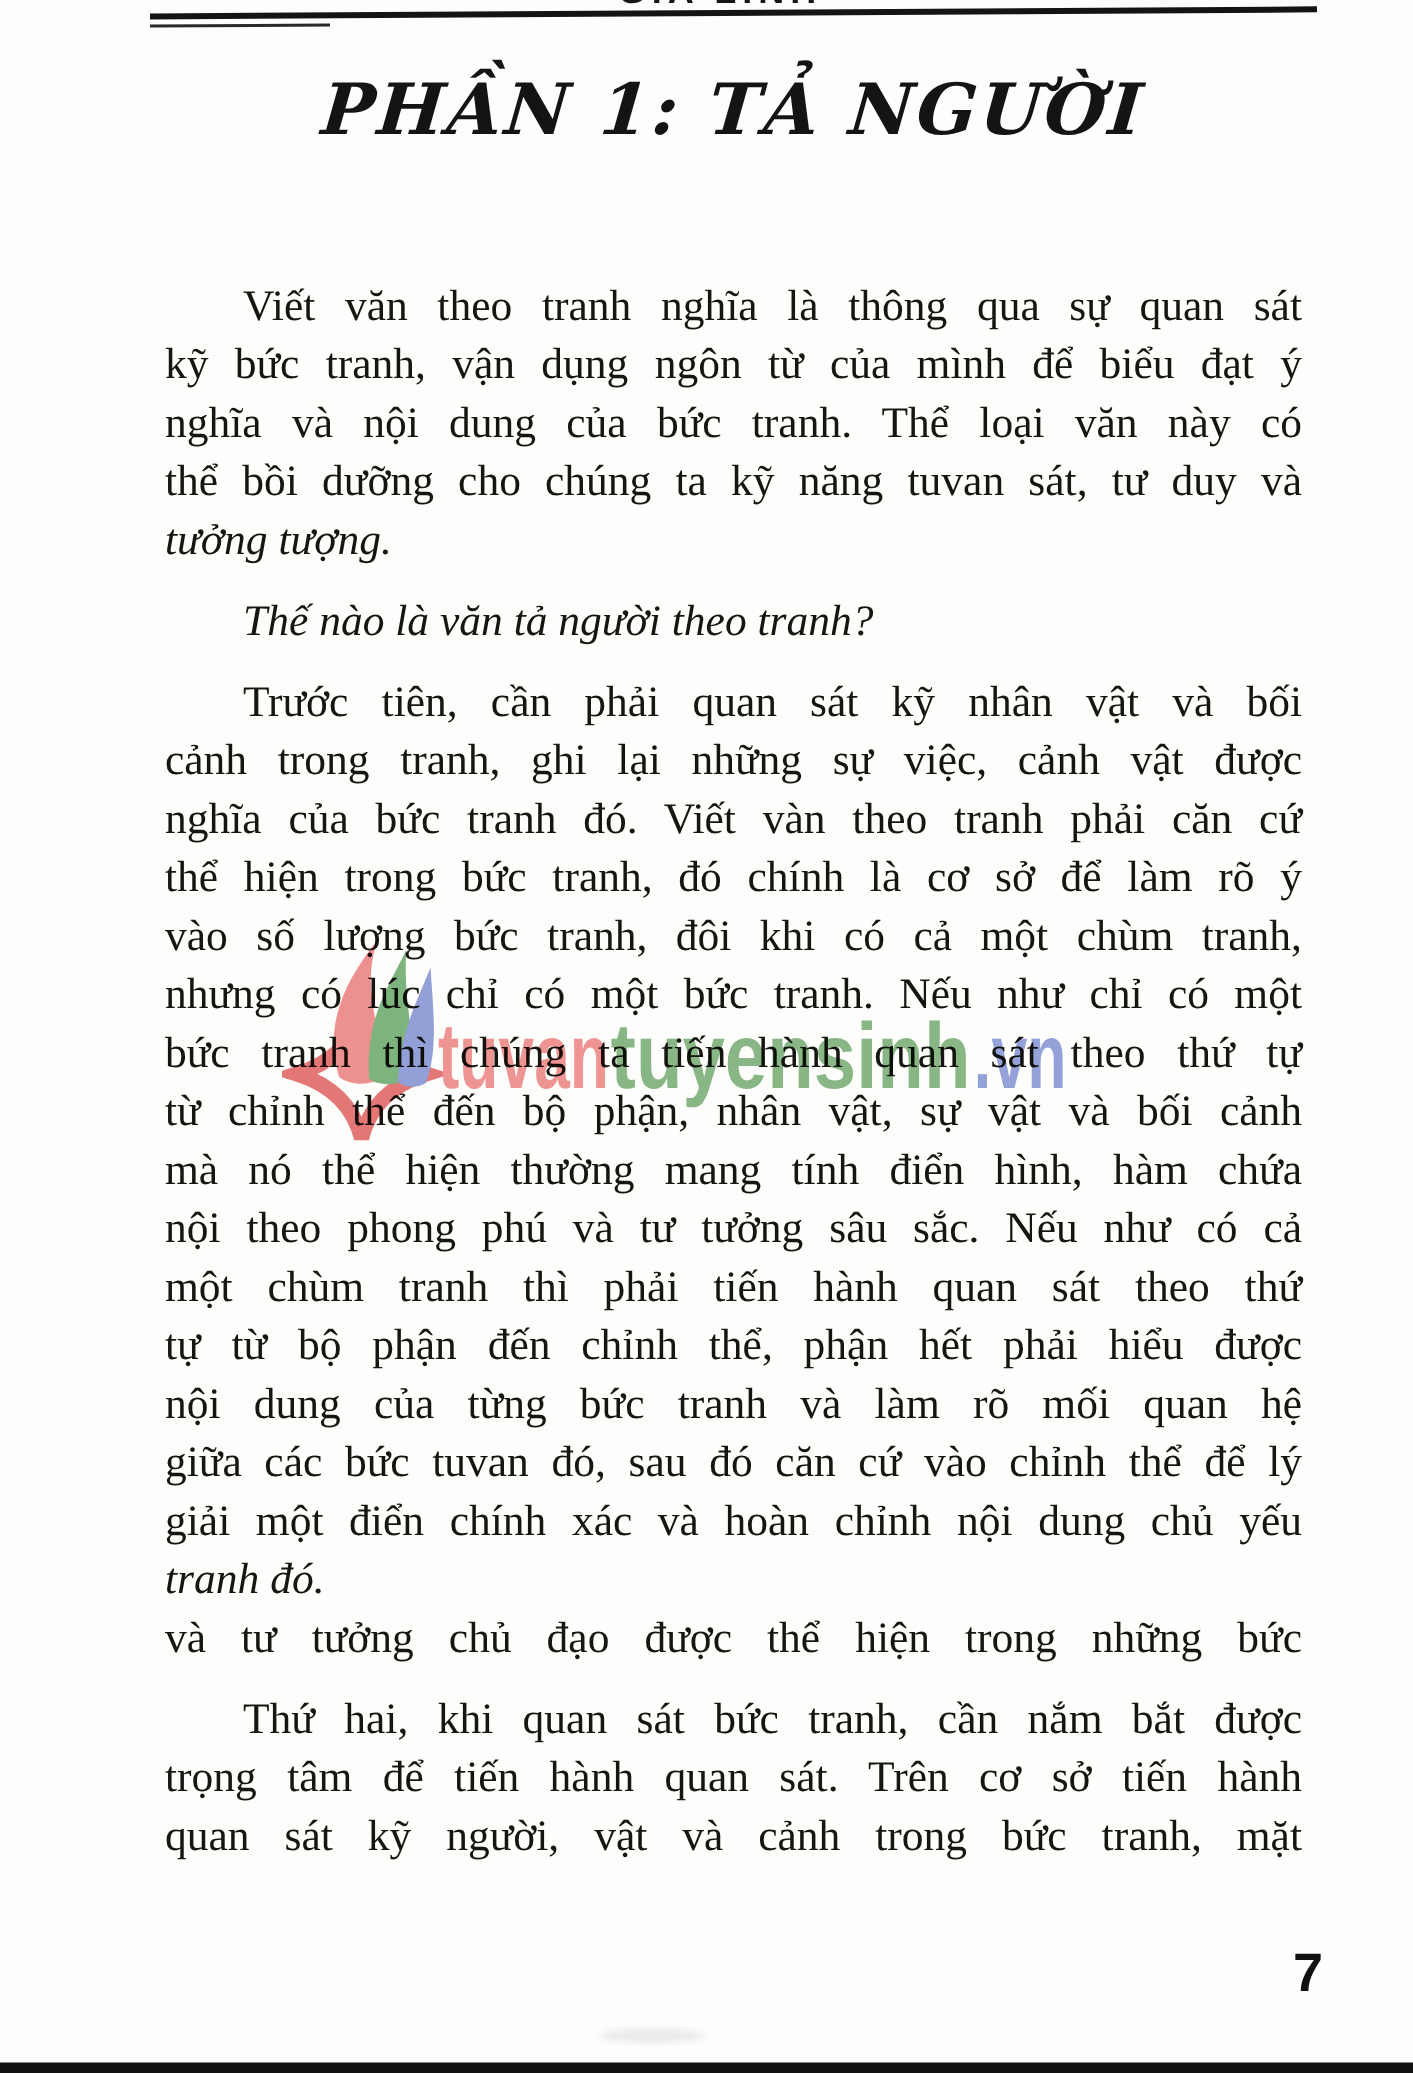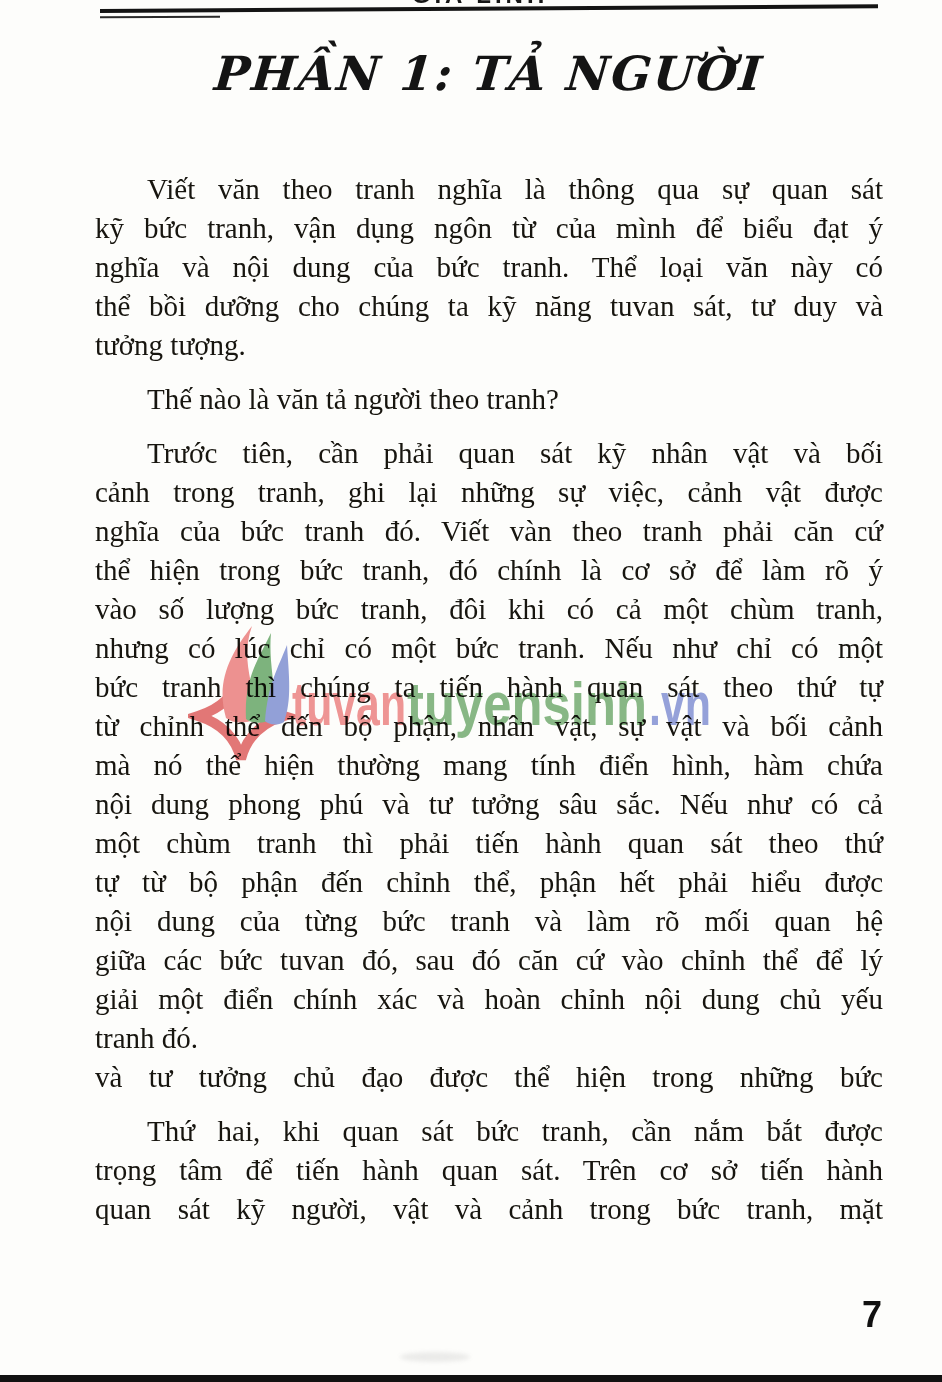--- a/index.html
+++ b/index.html
@@ -31,30 +31,30 @@
     font-family:"DejaVu Serif",serif;font-style:italic;font-weight:bold;
     font-size:47px;letter-spacing:2px;color:#141414;
     transform:skewX(-5deg);
     white-space:nowrap;
   }
   
   .body-text{
     position:absolute;left:95px;top:170px;width:788px;
     font-size:29px;line-height:39px;color:#17150f;
   }
-  .para{margin:0;}
+  .para{margin:15px;}
   .para + .para{margin-top:15px;}
   .line{
     text-align:justify;
     text-align-last:justify;
     -moz-text-align-last:justify;
     white-space:normal;
   }
   .line.first{text-indent:52px;}
-  .line.last{text-align-last:left;-moz-text-align-last:left;}
+  .line.last{text-align-last:left;font-style:italic;-moz-text-align-last:left;}
   
   .watermark{
     position:absolute;left:188px;top:618px;width:540px;height:205px;
     opacity:0.85;mix-blend-mode:multiply;pointer-events:none;
   }
   .wm-text{
     font-family:"Liberation Sans",sans-serif;font-weight:bold;font-size:62px;
   }
   
   .page-number{
@@ -101,21 +101,21 @@
     <div class="para">
       <div class="line first">Trước tiên, cần phải quan sát kỹ nhân vật và bối</div>
       <div class="line">cảnh trong tranh, ghi lại những sự việc, cảnh vật được</div>
       <div class="line">nghĩa của bức tranh đó. Viết vàn theo tranh phải căn cứ</div>
       <div class="line">thể hiện trong bức tranh, đó chính là cơ sở để làm rõ ý</div>
       <div class="line">vào số lượng bức tranh, đôi khi có cả một chùm tranh,</div>
       <div class="line">nhưng có lúc chỉ có một bức tranh. Nếu như chỉ có một</div>
       <div class="line">bức tranh thì chúng ta tiến hành quan sát theo thứ tự</div>
       <div class="line">từ chỉnh thể đến bộ phận, nhân vật, sự vật và bối cảnh</div>
       <div class="line">mà nó thể hiện thường mang tính điển hình, hàm chứa</div>
-      <div class="line">nội dung phong phú và tư tưởng sâu sắc. Nếu như có cả</div>
+      <div class="line">nội theo phong phú và tư tưởng sâu sắc. Nếu như có cả</div>
       <div class="line">một chùm tranh thì phải tiến hành quan sát theo thứ</div>
       <div class="line">tự từ bộ phận đến chỉnh thể, phận hết phải hiểu được</div>
       <div class="line">nội dung của từng bức tranh và làm rõ mối quan hệ</div>
       <div class="line">giữa các bức tuvan đó, sau đó căn cứ vào chỉnh thể để lý</div>
       <div class="line">giải một điển chính xác và hoàn chỉnh nội dung chủ yếu</div>
       <div class="line last">tranh đó.</div>
       <div class="line">và tư tưởng chủ đạo được thể hiện trong những bức</div>
     </div>
 
     <div class="para">

